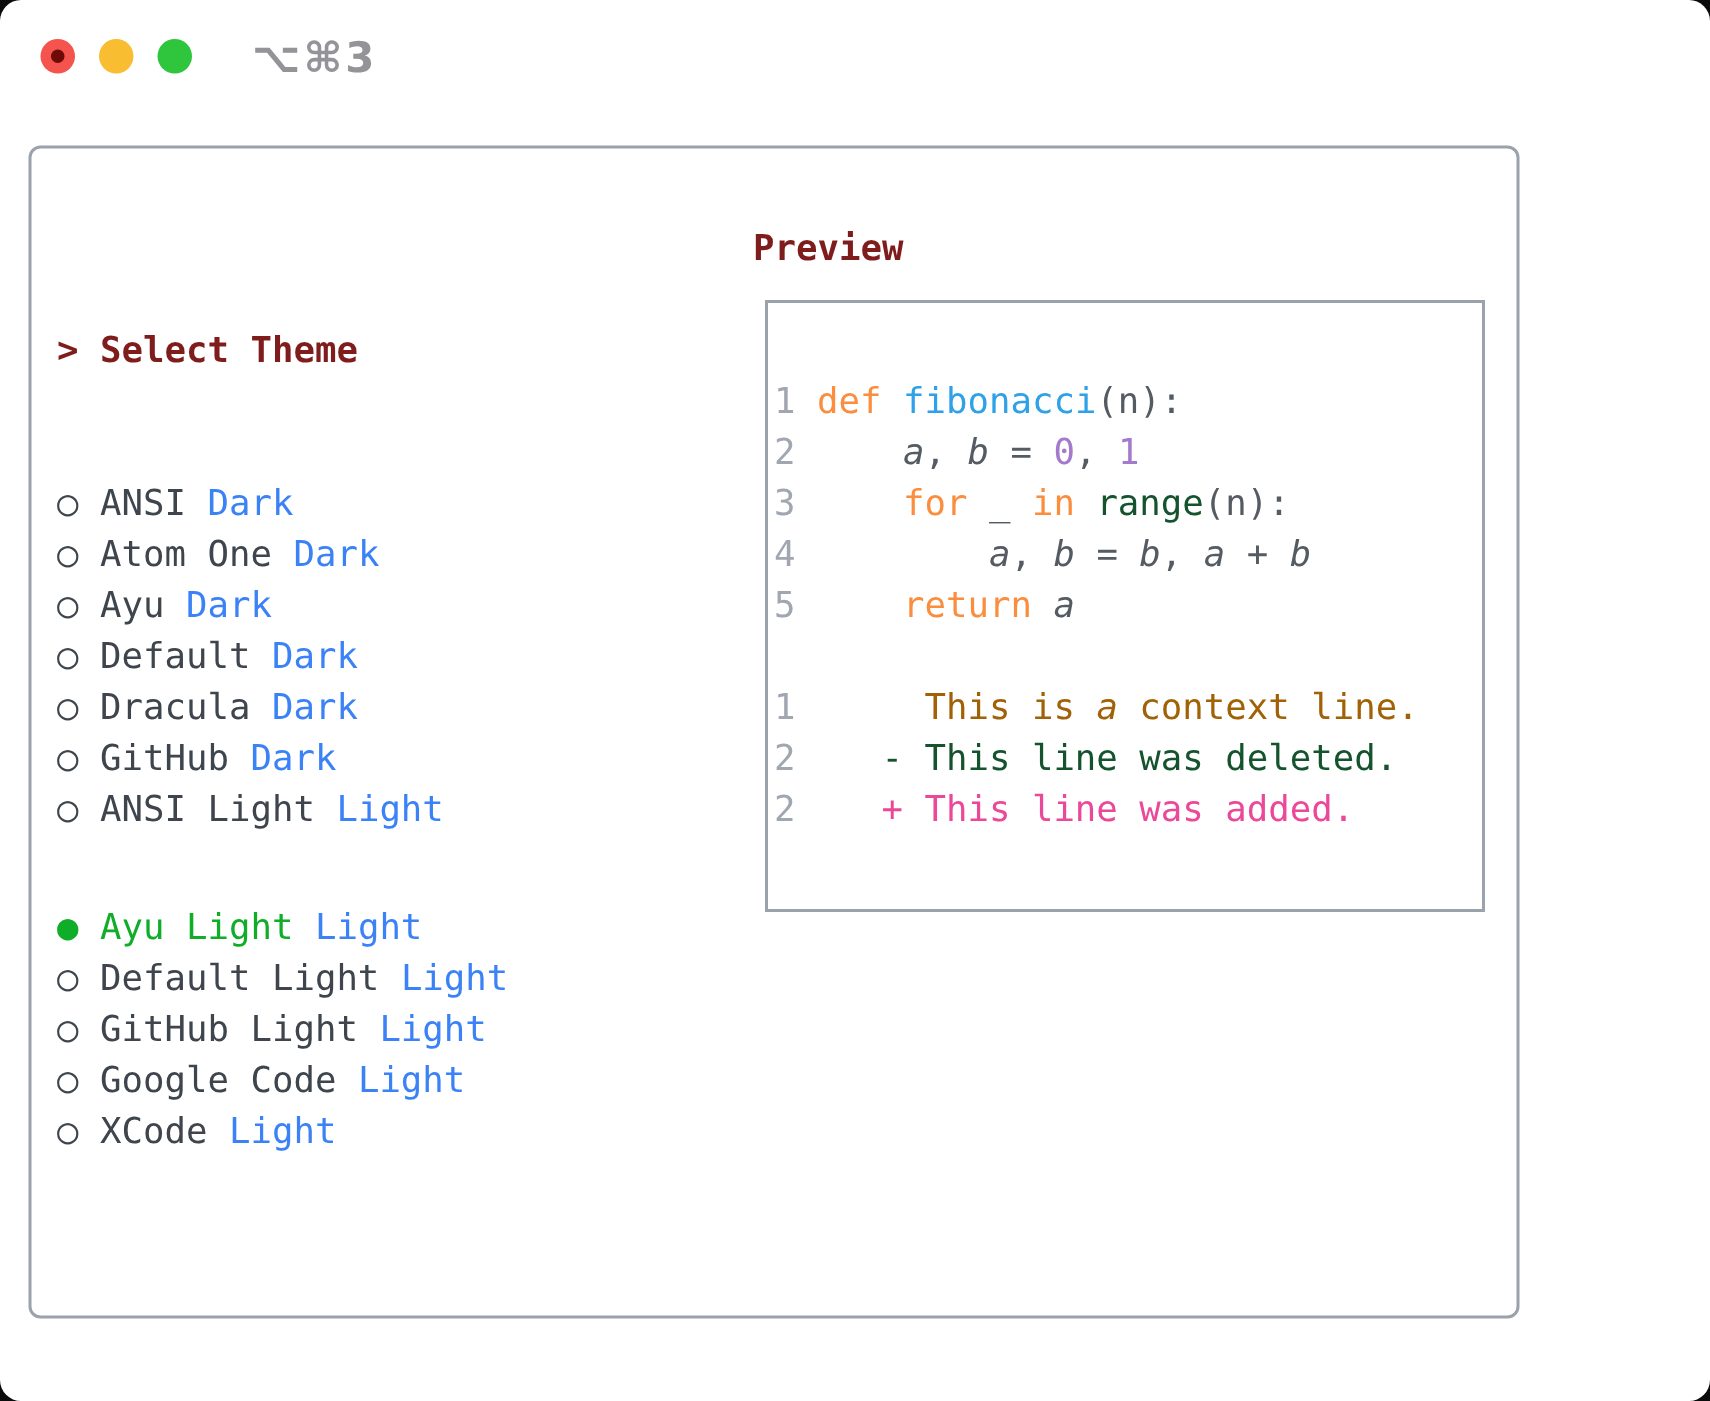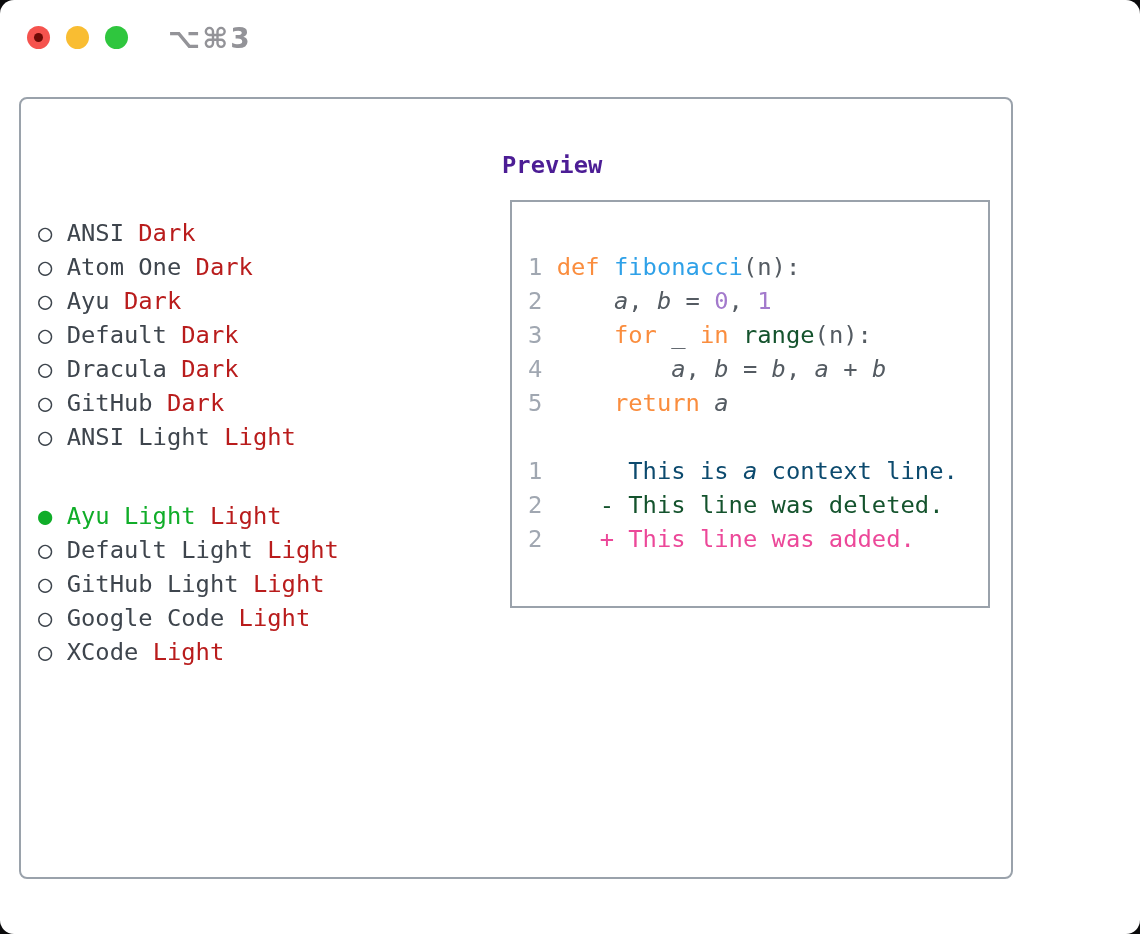--- a/index.html
+++ b/index.html
@@ -35,61 +35,62 @@
     position:absolute;left:19px;top:97px;width:990px;height:778px;
     border:2px solid #9aa2ab;border-radius:8px;background:#fff;
   }
   
   .col{
     position:absolute;white-space:pre;
     font-size:23.8px;line-height:34px;color:#3e454d;
   }
   .left-col{left:38px;top:148px;}
   .row{height:34px;}
-  .hdr{font-weight:700;color:#4c1d95;}
-  .variant{color:#b91c1c;}
+  .hdr{font-weight:700;color:#7f1d1d;}
+  .variant{color:#3b82f6;}
   .radio{color:#3e454d;}
   .sel, .sel .radio, .sel .opt-label{color:#10ad29;margin-top:45px;}
   
   .preview-title{left:502px;top:148px;}
   .preview-box{
     position:absolute;left:510px;top:200px;width:476px;height:404px;
     border:2px solid #9aa2ab;background:#fff;
   }
   .code{
-    position:absolute;left:16px;top:48px;white-space:pre;
+    position:absolute;left:4px;top:48px;white-space:pre;
     font-size:23.8px;line-height:34px;
   }
   .code .line{height:34px;}
   .tok-num{color:#a0a7b1;}
   .tok-txt{color:#545b62;}
   .tok-kw{color:#fa8d3e;}
   .tok-fn{color:#2fa1e8;}
   .tok-pur{color:#a37acc;}
   .tok-coral{color:#14532d;}
-  .tok-ctx{color:#0c4a6e;}
+  .tok-ctx{color:#a16207;}
   .tok-del{color:#14532d;}
   .tok-add{color:#ec4899;}
   .tok-i{font-style:italic;}
 </style>
 </head>
 <body>
 
 <div class="window">
 
   <div class="titlebar">
     <div class="tl tl-close"></div>
     <div class="tl tl-min"></div>
     <div class="tl tl-zoom"></div>
     <div class="win-title">⌥⌘3</div>
   </div>
 
   <div class="panel"></div>
 
   <div class="col left-col">
+    <div class="row hdr"><span>&gt;</span> <span>Select Theme</span></div>
     <div id="theme-list"><div class="row"><span class="radio">○</span><span> </span><span class="opt-label">ANSI</span><span> </span><span class="variant">Dark</span></div><div class="row"><span class="radio">○</span><span> </span><span class="opt-label">Atom One</span><span> </span><span class="variant">Dark</span></div><div class="row"><span class="radio">○</span><span> </span><span class="opt-label">Ayu</span><span> </span><span class="variant">Dark</span></div><div class="row"><span class="radio">○</span><span> </span><span class="opt-label">Default</span><span> </span><span class="variant">Dark</span></div><div class="row"><span class="radio">○</span><span> </span><span class="opt-label">Dracula</span><span> </span><span class="variant">Dark</span></div><div class="row"><span class="radio">○</span><span> </span><span class="opt-label">GitHub</span><span> </span><span class="variant">Dark</span></div><div class="row"><span class="radio">○</span><span> </span><span class="opt-label">ANSI Light</span><span> </span><span class="variant">Light</span></div><div class="row sel"><span class="radio">●</span><span> </span><span class="opt-label">Ayu Light</span><span> </span><span class="variant">Light</span></div><div class="row"><span class="radio">○</span><span> </span><span class="opt-label">Default Light</span><span> </span><span class="variant">Light</span></div><div class="row"><span class="radio">○</span><span> </span><span class="opt-label">GitHub Light</span><span> </span><span class="variant">Light</span></div><div class="row"><span class="radio">○</span><span> </span><span class="opt-label">Google Code</span><span> </span><span class="variant">Light</span></div><div class="row"><span class="radio">○</span><span> </span><span class="opt-label">XCode</span><span> </span><span class="variant">Light</span></div></div>
     <div class="row"> </div>
     
     
     
   </div>
 
   <div class="col preview-title hdr">Preview</div>
 
   <div class="preview-box">

